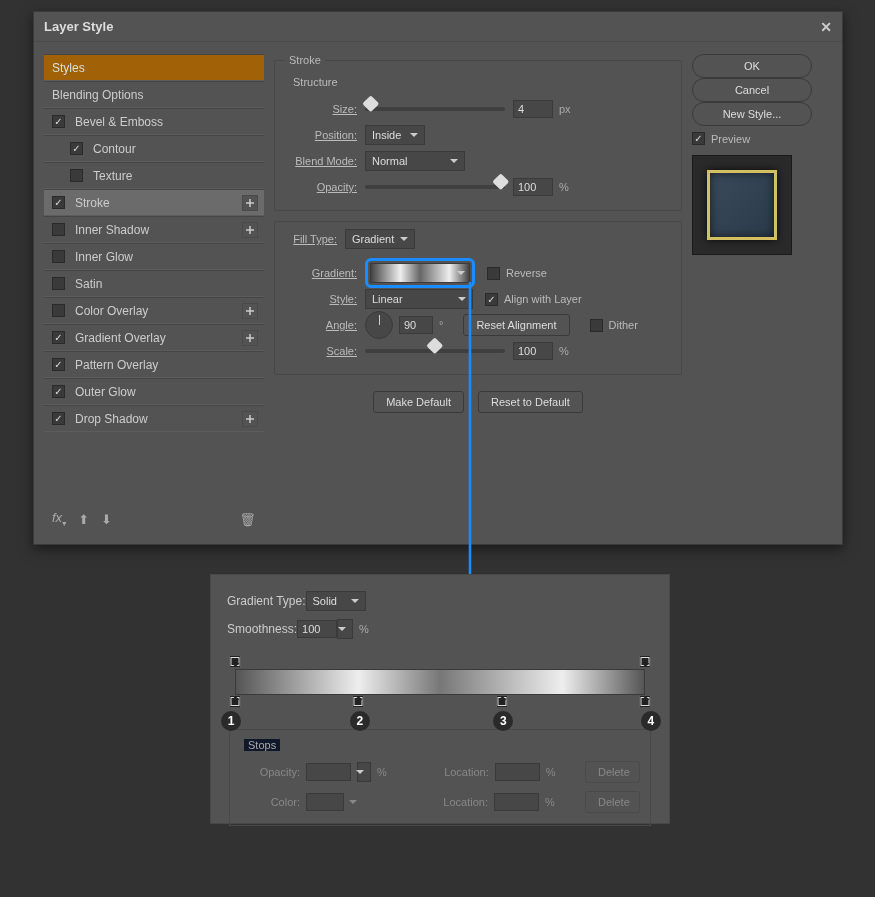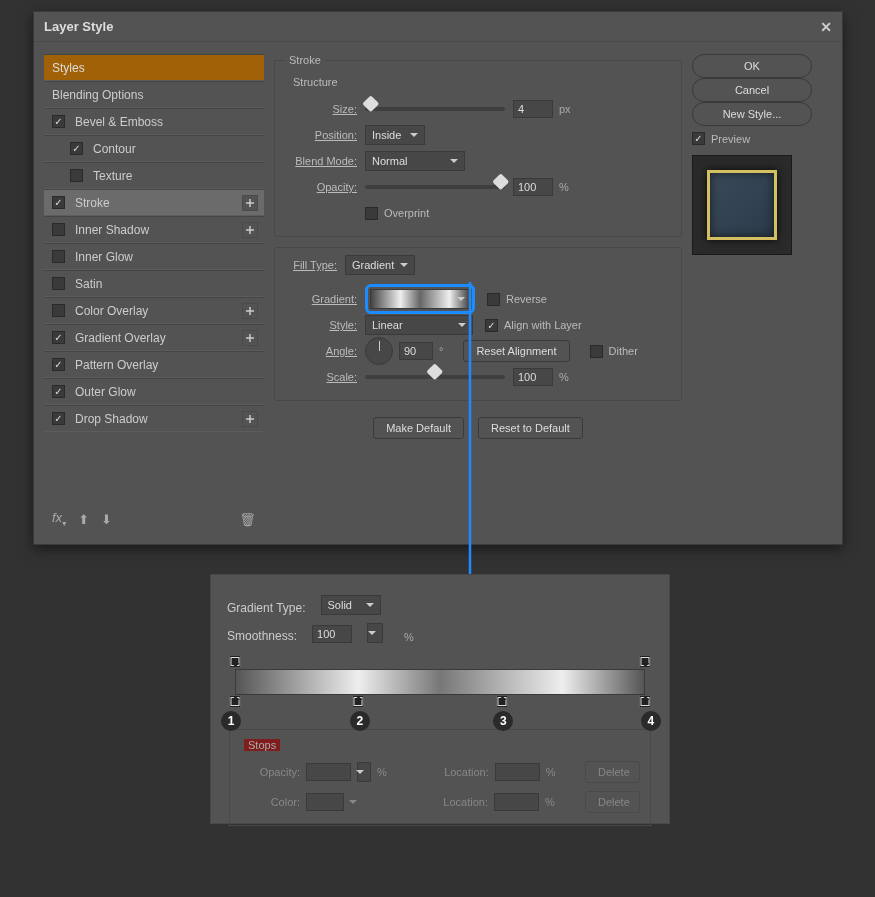--- a/index.html
+++ b/index.html
@@ -48,37 +48,37 @@
   .angle-dial::after { content: ''; position: absolute; left: 50%; top: 3px; width: 1px; height: 10px; background: #ccc; }
   
   .btn { height: 22px; padding: 0 12px; background: #535353; border: 1px solid #3a3a3a; border-radius: 3px; color: #ddd; font-size: 11px; display: inline-flex; align-items: center; cursor: pointer; }
   .btn.pill { border-radius: 12px; height: 24px; width: 120px; justify-content: center; }
   
   .right-panel { width: 140px; display: flex; flex-direction: column; gap: 0; align-items: flex-start; }
   .preview-thumb { width: 100px; height: 100px; background: #2a2a2a; border: 1px solid #1a1a1a; margin-top: 10px; display: flex; align-items: center; justify-content: center; }
   .preview-inner { width: 70px; height: 70px; background: linear-gradient(135deg, #3a4a5a, #2a3a4a); border: 3px solid #d4c060; box-shadow: 0 0 8px rgba(0,0,0,0.8), inset 0 0 10px rgba(0,0,0,0.6); }
   
   .gradient-editor { position: absolute; top: 574px; left: 210px; width: 460px; height: 250px; border: 1px solid #484848; background: #535353; padding: 12px 16px; }
-  .ge-row { display: flex; align-items: flex-end; height: 28px; gap: 15px; }
+  .ge-row { display: flex; align-items: center; height: 28px; gap: 0; }
   .ge-row .lbl { color: #ccc; font-size: 12px; }
   
   .gradient-bar-wrap { position: relative; margin: 12px 8px 20px 8px; }
   .opacity-stop-row, .color-stop-row { height: 14px; position: relative; }
   .grad-bar { height: 26px; background: linear-gradient(90deg, #555, #eee 30%, #777 50%, #eee 80%, #555); border: 1px solid #3a3a3a; }
   .stop-marker { position: absolute; width: 11px; height: 11px; background: #ddd; border: 1px solid #222; transform: translateX(-50%); }
   .stop-marker.top { top: 1px; }
   .stop-marker.bot { top: 1px; }
   .stop-marker::before { content: ''; position: absolute; top: 1px; left: 1px; width: 7px; height: 7px; background: #222; }
   .stop-marker.top::after { content: ''; position: absolute; bottom: -5px; left: 1px; border: 4px solid transparent; border-top-color: #222; }
   .stop-marker.bot::after { content: ''; position: absolute; top: -5px; left: 1px; border: 4px solid transparent; border-bottom-color: #222; }
   
   .num-badge { position: absolute; width: 20px; height: 20px; border-radius: 50%; background: #2a2a2a; color: #fff; display: flex; align-items: center; justify-content: center; font-size: 12px; font-weight: bold; }
   
   .stops-fieldset { border: 1px solid #484848; padding: 8px 10px; margin: 0 2px; }
-  .stops-fieldset .legend { font-size: 11px; color: #aaa; margin: -14px 0 6px 4px; background: #7f1d1d; display: inline-block; padding: 0 4px; }
+  .stops-fieldset .legend { font-size: 11px; color: #aaa; margin: -14px 0 6px 4px; background: #0f172a; display: inline-block; padding: 0 4px; }
   .stops-row { display: flex; align-items: center; height: 30px; gap: 6px; color: #888; font-size: 11px; }
   .stops-row .lbl { width: 60px; text-align: right; }
   .stops-row .field { width: 45px; height: 18px; background: #474747; border: 1px solid #3a3a3a; }
   .stops-row .delete-btn { margin-left: auto; width: 55px; }
   .color-swatch { width: 38px; height: 18px; background: #474747; border: 1px solid #3a3a3a; position: relative; }
   .color-swatch::after { content: ''; position: absolute; right: -14px; top: 6px; border: 4px solid transparent; border-top-color: #888; }
   .btn.disabled { color: #888; border-color: #4a4a4a; }
   
   .arrow-svg { position: absolute; top: 282px; left: 440px; pointer-events: none; }
 </style>
@@ -204,27 +204,20 @@
               <span>Normal</span>
             </div>
         </div>
         <div class="form-row">
           <span class="form-label">Opacity:</span>
           <div class="slider-track">
               <div class="slider-thumb" style="left:134px"></div>
             </div>
           <input class="num-input" value="100" style="">
           <span class="unit">%</span>
-        </div>
-        <div class="form-row">
-          <span class="form-label"></span>
-          <span class="inline-chk">
-              <span class="chkbox"></span>
-              <span>Overprint</span>
-            </span>
         </div>
       </fieldset>
 
       <fieldset class="fieldset" style="padding-top:4px">
         <div class="form-row">
           <span class="form-label" style="width:60px">Fill Type:</span>
           <div class="select">
               <span>Gradient</span>
             </div>
         </div>

